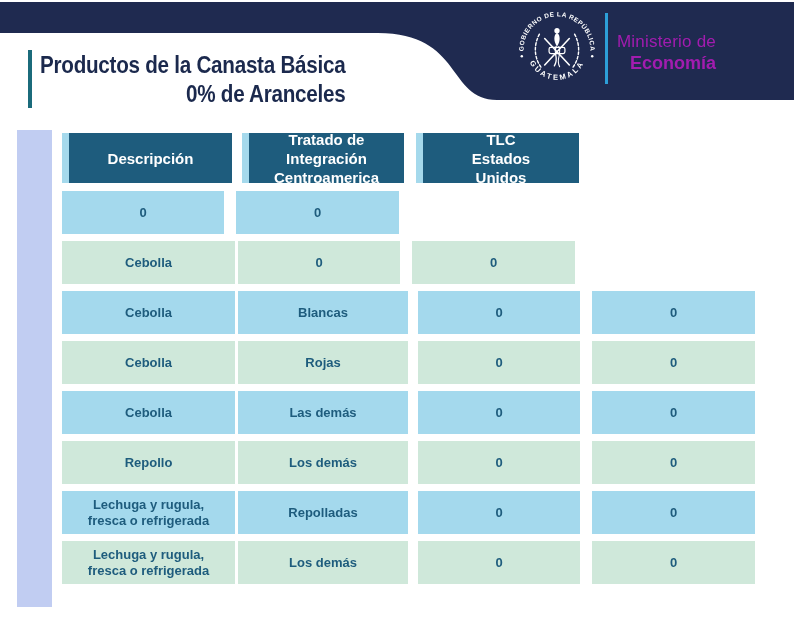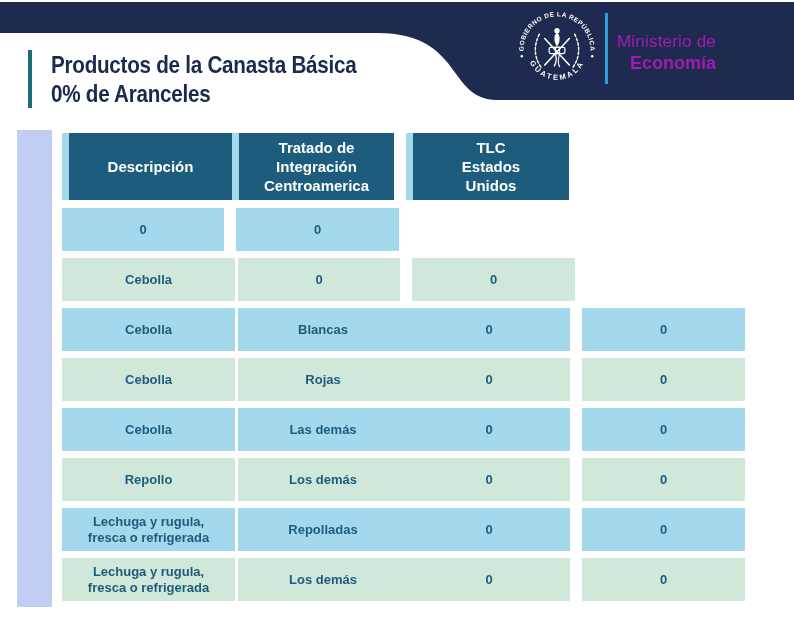--- a/index.html
+++ b/index.html
@@ -4,47 +4,47 @@
 <title>Productos de la Canasta Básica</title>
 <style>
   * { margin:0; padding:0; box-sizing:border-box; }
   html,body { width:794px; height:624px; background:#ffffff;
               font-family:"Liberation Sans", sans-serif; overflow:hidden; }
   body { position:relative; }
 
   
   .header-svg { position:absolute; top:0; left:0; display:block; }
 
-  .title-block { position:absolute; left:28px; top:50px; display:flex; gap:19px; }
+  .title-block { position:absolute; left:28px; top:50px; display:flex; gap:8px;text-align:right; }
   .title-accent { width:4px; background:var(--title_accent); }
   .title-lines { transform:scaleX(.86); transform-origin:left center; }
   .title-line { font-size:24px; font-weight:700; color:var(--title_text);
                 line-height:29px; letter-spacing:-0.3px; white-space:nowrap; }
 
   .seal { position:absolute; left:513px; top:6px; width:88px; height:88px; }
   .ministry-divider { position:absolute; left:605px; top:13px; width:3px; height:71px;
                       background:var(--divider_blue); }
   .ministry-text { position:absolute; left:617px; top:31px; color:#a21caf; }
   .ministry-l1 { font-size:17px; font-weight:400; letter-spacing:.2px; line-height:21px; }
   .ministry-l2 { font-size:18px; font-weight:700; line-height:22px;text-align:right; }
 
   
   .left-strip { position:absolute; left:17px; top:130px; width:35px; height:477px;
                 background:var(--left_strip); }
   .table { position:absolute; left:62px; top:133px; width:693px; }
   .trow { display:flex; }
   .cell { display:flex; align-items:center; justify-content:center;
           text-align:center; white-space:pre-line; }
   .c1 { width:173px; margin-right:3px; }
-  .c2 { width:170px; }
+  .c2 { width:170px; margin-right:10px; }
   .c3 { width:162px; margin-right:12px; }
   .c4 { width:163px; }
   .thead { margin-bottom:8px; }
   .thead .cell { background:var(--table_header); color:#fff; font-weight:700;
-                 font-size:15px; line-height:19px; height:67px;
+                 font-size:15px; line-height:19px; height:50px;
                  border-left:7px solid var(--accent_strip); }
   .drow { margin-bottom:7px; }
   .drow .cell { height:43px; font-size:13px; font-weight:700;
                 color:var(--cell_text); line-height:16px; }
   .tone-blue  .cell { background:var(--row_blue); }
   .tone-green .cell { background:var(--row_green); }
 </style>
 </head>
 <body>
 

